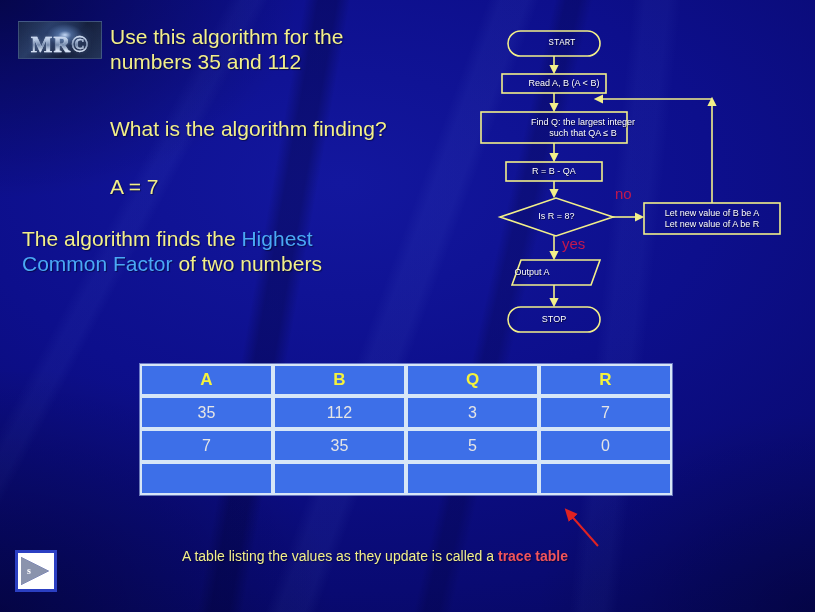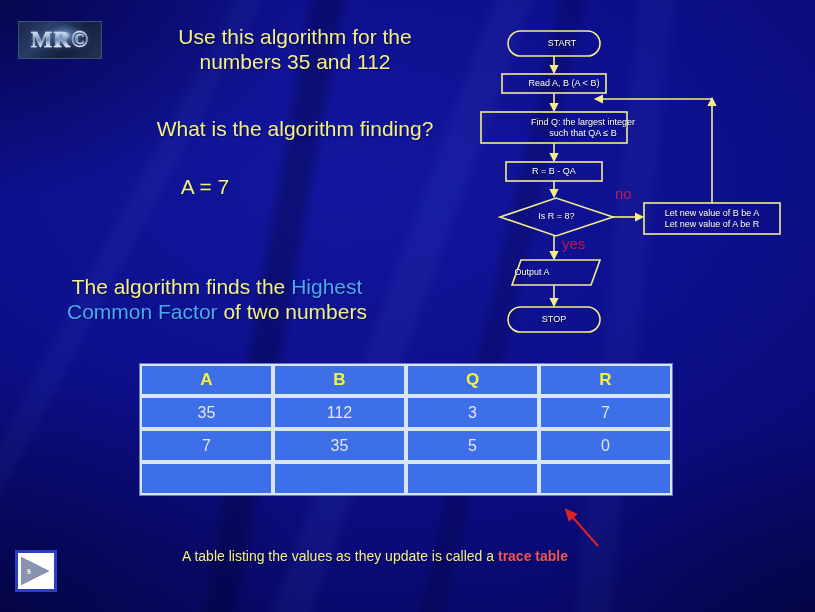--- a/index.html
+++ b/index.html
@@ -44,21 +44,21 @@
   #logo {
     position: absolute;
     left: 18px; top: 21px;
     width: 84px; height: 38px;
     background:
       radial-gradient(ellipse 58% 80% at 56% 36%, rgba(205,225,255,0.95) 0%, rgba(110,150,210,0.55) 14%, rgba(35,55,100,0.35) 38%, rgba(12,18,46,0.15) 62%),
       linear-gradient(130deg, #1b2a4d 0%, #2e4470 30%, #16213e 62%, #273a60 100%);
     border: 1px solid rgba(120,150,200,0.35);
     box-sizing: border-box;
     display: flex;
-    align-items: center;
+    align-items: flex-end;
     justify-content: center;
     overflow: hidden;
   }
   #logo-text {
     font-family: "Liberation Serif", serif;
     font-weight: bold;
     font-size: 23px;
     letter-spacing: 1px;
     background: linear-gradient(180deg, #f2f6ff 0%, #b9c8e2 28%, #5e7296 50%, #dfe8f7 72%, #8fa2c2 100%);
     -webkit-background-clip: text;
@@ -67,28 +67,28 @@
     -webkit-text-stroke: 0.4px rgba(220,235,255,0.55);
     text-shadow: 0 0 4px rgba(200,225,255,0.35);
   }
 
   
   .slide-text {
     position: absolute;
     color: #f2ef8a;
     font-size: 21px;
     line-height: 25px;
-    text-align: center;
+    text-align: left;
     text-shadow: 1px 1px 1px rgba(0,0,0,0.45);
     white-space: pre-line;
   }
   #line-use   { left: 110px; top: 24px;  width: 370px; }
   #line-what  { left: 110px; top: 116px; width: 370px; }
   #line-a7    { left: 110px; top: 174px; width: 190px; }
-  #line-find  { left: 22px;  top: 226px; width: 390px; text-align: center; margin-top: 48px; }
+  #line-find  { left: 22px;  top: 226px; width: 390px; text-align: left; }
   .hcf { color: #4aa8f5; }
 
   
   #flow {
     position: absolute;
     left: 0; top: 0;
     width: 815px; height: 612px;
     pointer-events: none;
   }
   .fl-label {
@@ -243,21 +243,21 @@
       <line x1="554" y1="285" x2="554" y2="305"></line>
       <line x1="613" y1="217" x2="642" y2="217"></line>
 
       <path d="M712,203 L712,99"></path>
     </g>
     <path d="M712,99 L596,99" stroke="#f2ef8a" stroke-width="1.6" fill="none" marker-end="url(#ah)"></path>
 
     <line x1="598" y1="546" x2="568" y2="512" stroke="#e02222" stroke-width="2" marker-end="url(#ahr)"></line>
   </svg>
 
-  <div class="fl-label" style="left:508px; top:38px;  width:108px;">START</div>
+  <div class="fl-label" style="left:508px; top:38px;  width:108px;font-family:Liberation Mono, monospace;">START</div>
   <div class="fl-label" style="left:502px; top:78px;  width:124px;">Read A, B (A &lt; B)</div>
   <div class="fl-label" style="left:481px; top:117px; width:146px;padding-left:29px;">Find Q: the largest integer
 such that QA ≤ B</div>
   <div class="fl-label" style="left:506px; top:166px; width:96px;">R = B - QA</div>
   <div class="fl-label" style="left:500px; top:211px; width:113px;">Is R = 8?</div>
   <div class="fl-label" style="left:644px; top:208px; width:136px;">Let new value of B be A
 Let new value of A be R</div>
   <div class="fl-label" style="left:488px; top:267px; width:88px;">Output A</div>
   <div class="fl-label" style="left:508px; top:314px; width:92px;">STOP</div>
 

